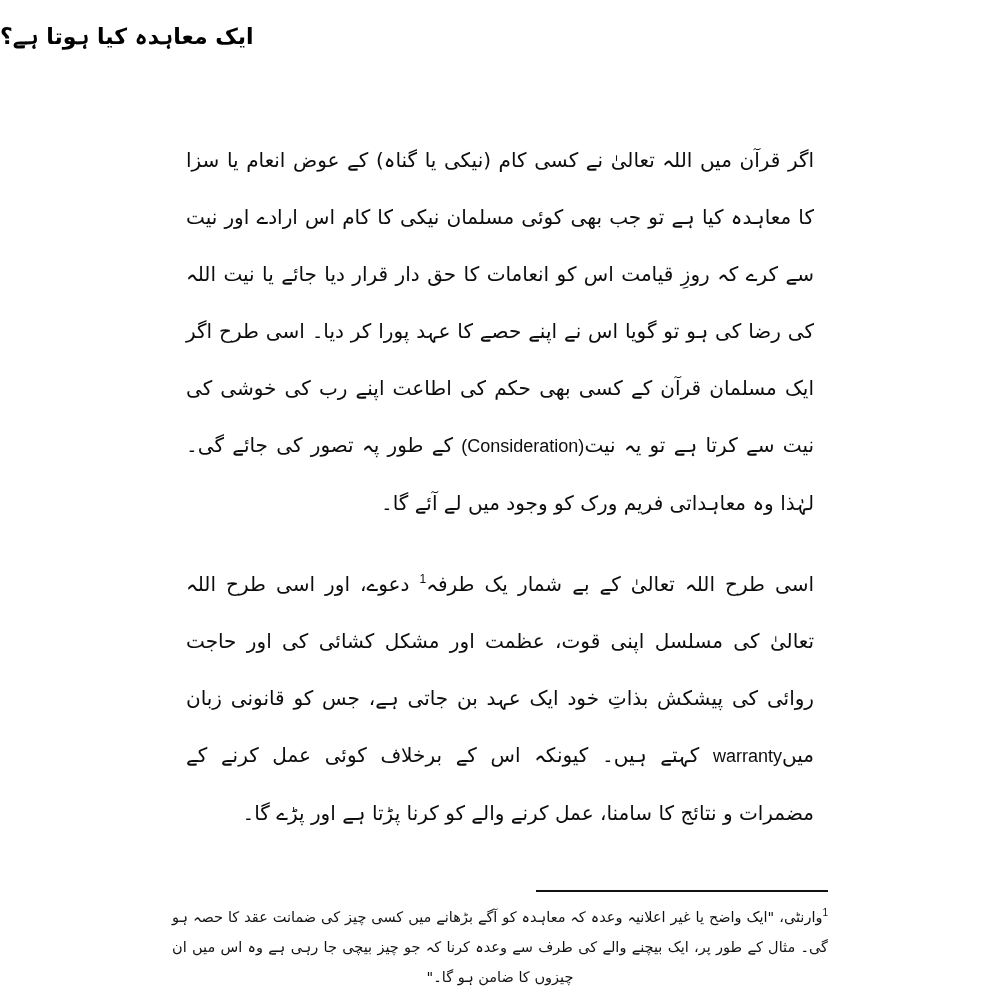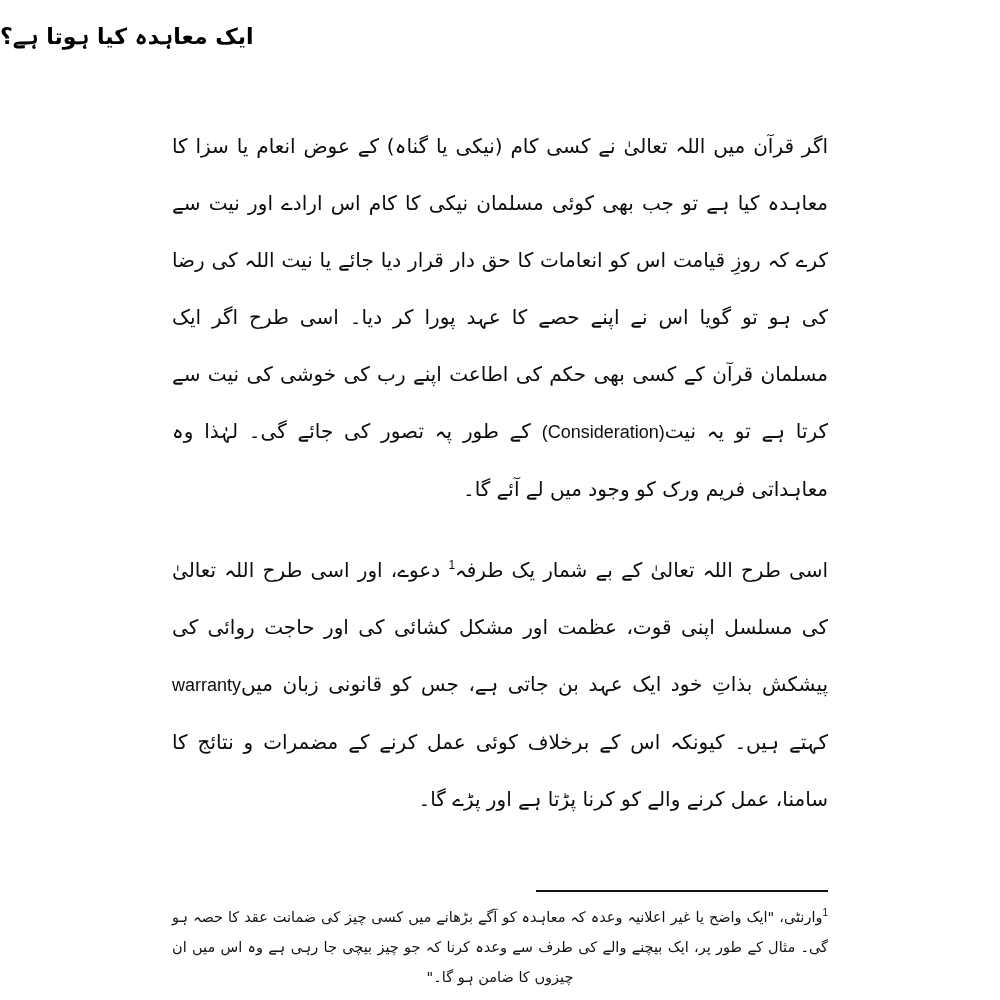--- a/index.html
+++ b/index.html
@@ -47,21 +47,21 @@
     direction: rtl;
     unicode-bidi: embed;
     text-align: justify;
     text-align-last: justify;
     font-size: 20px;
     line-height: 57px;
     color: #0d0d0d;
   }
 
   .para {
-    margin: 0;
+    margin: 14px;
     direction: rtl;
     unicode-bidi: embed;
     text-align: justify;
     text-align-last: justify;
   }
 
   .para.last-left {
     text-align-last: right;
   }
 

